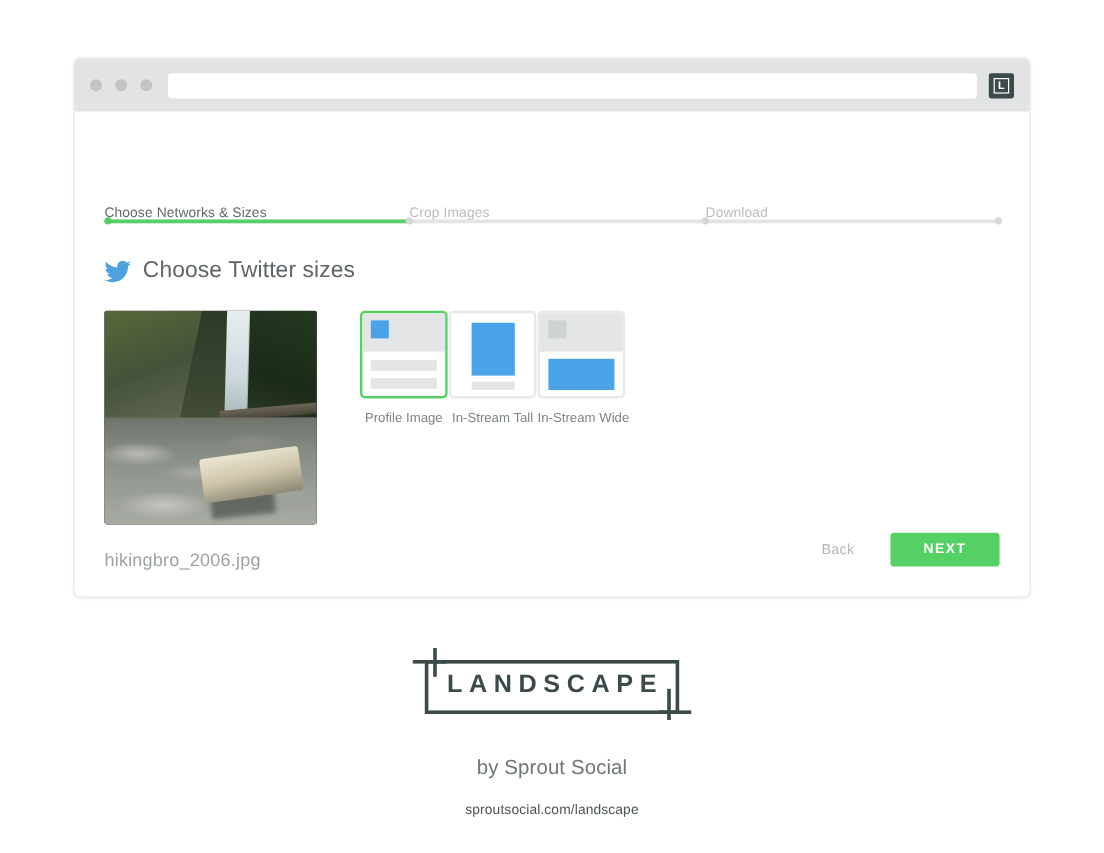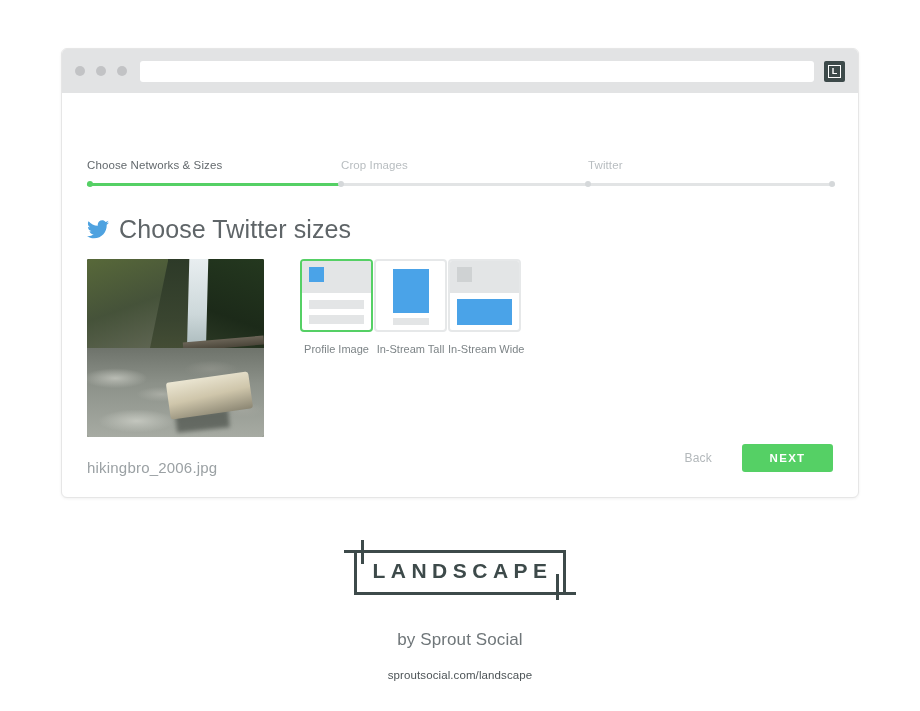--- a/index.html
+++ b/index.html
@@ -82,21 +82,21 @@
 
   
   .stepper { position: absolute; left: 25px; top: 66px; width: 748px; }
   .step-labels { position: relative; height: 16px; }
   .step-label {
     position: absolute;
     font-size: 11.5px;
     color: #8b9296;
     letter-spacing: 0.1px;
     white-space: nowrap;
-    top: 0;
+    top: 13px;
   }
   .step-label.s1 { left: 0; color: #63696d; }
   .step-label.s2 { left: 254px; color: #b8bdc0; }
   .step-label.s3 { left: 501px; color: #b8bdc0; }
 
   .step-track {
     position: relative;
     margin-top: 6px;
     height: 6px;
   }
@@ -128,21 +128,21 @@
   
   .section-head {
     position: absolute;
     left: 25px; top: 122px;
     display: flex;
     align-items: center;
     gap: 10px;
   }
   .twitter-icon { width: 22px; height: 19px; display: block; }
   .section-title {
-    font-size: 25px;
+    font-size: 19px;
     color: #5f6568;
     font-weight: normal;
     letter-spacing: 0.1px;
   }
 
   
   .content-row { position: absolute; left: 25px; top: 166px; display: flex; }
 
   
   .photo-block { width: 177px; }
@@ -343,21 +343,21 @@
       <span class="inner">L</span>
     </div>
   </div>
 
   <div class="app-body">
 
     <div class="stepper">
       <div class="step-labels">
         <span class="step-label s1">Choose Networks &amp; Sizes</span>
         <span class="step-label s2">Crop Images</span>
-        <span class="step-label s3">Twitter</span>
+        <span class="step-label s3">Download</span>
       </div>
       <div class="step-track">
         <div class="track-base"></div>
         <div class="track-fill"></div>
         <span class="track-dot d1"></span>
         <span class="track-dot d2"></span>
         <span class="track-dot d3"></span>
         <span class="track-dot d4"></span>
       </div>
     </div>

